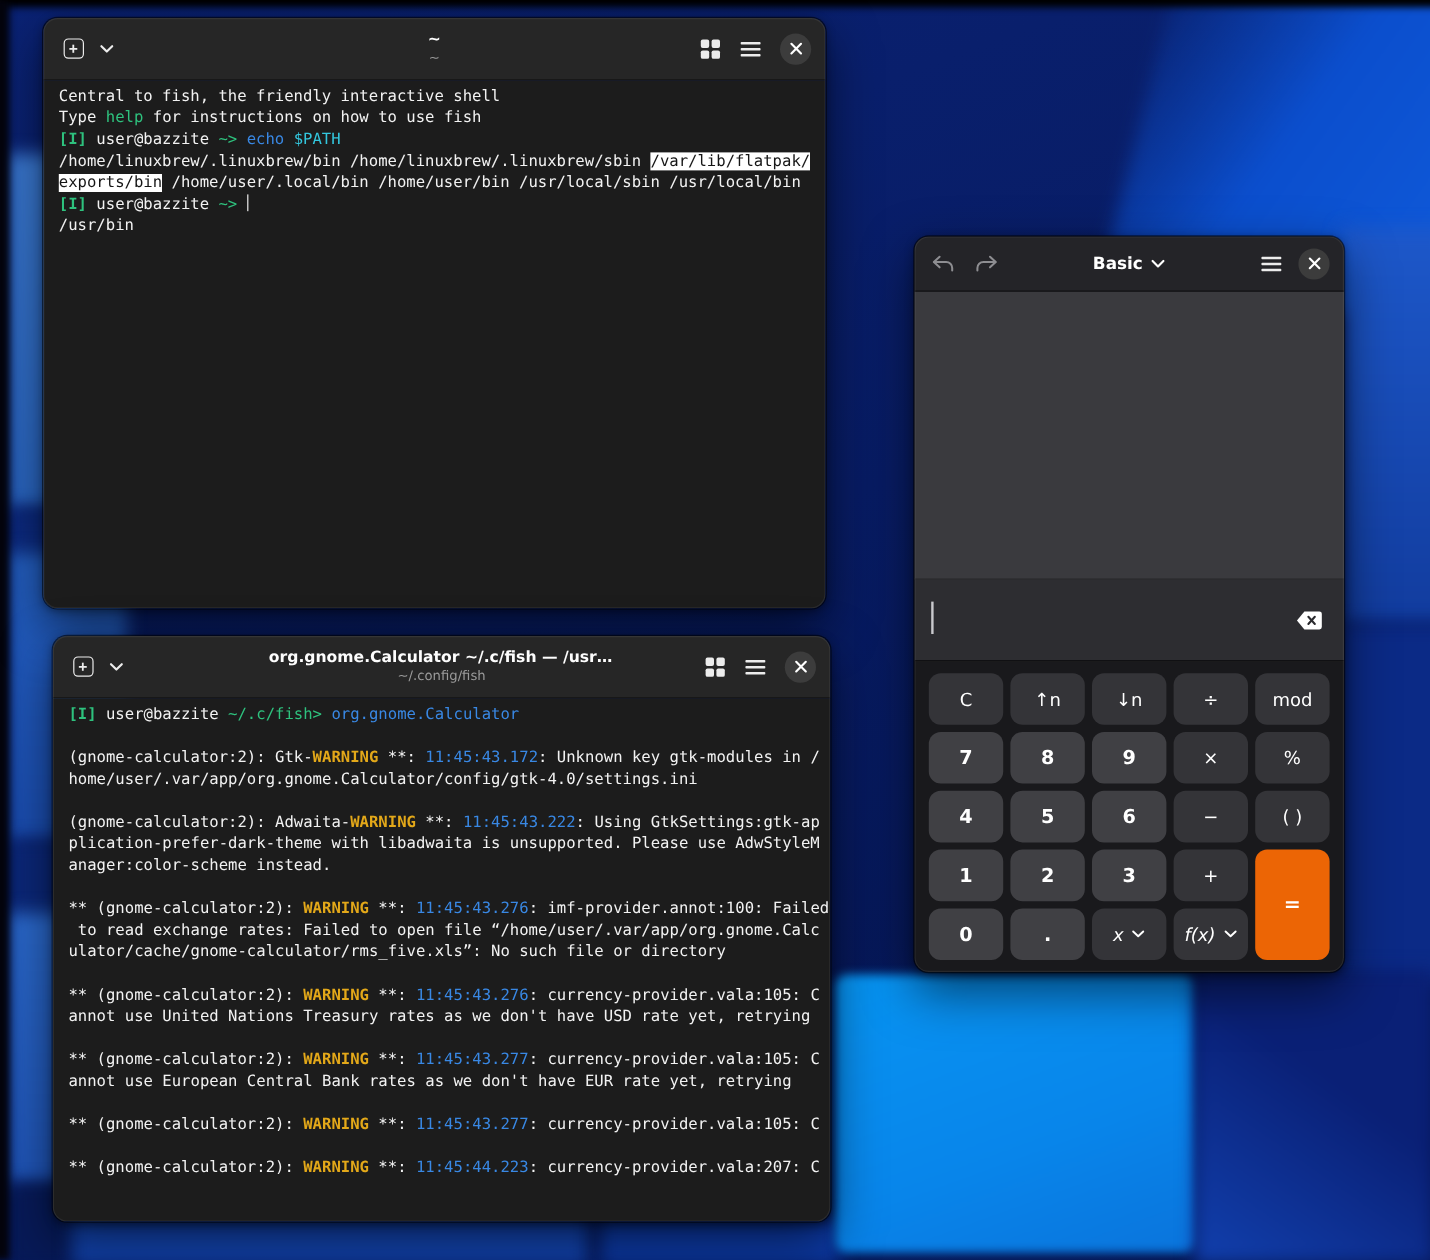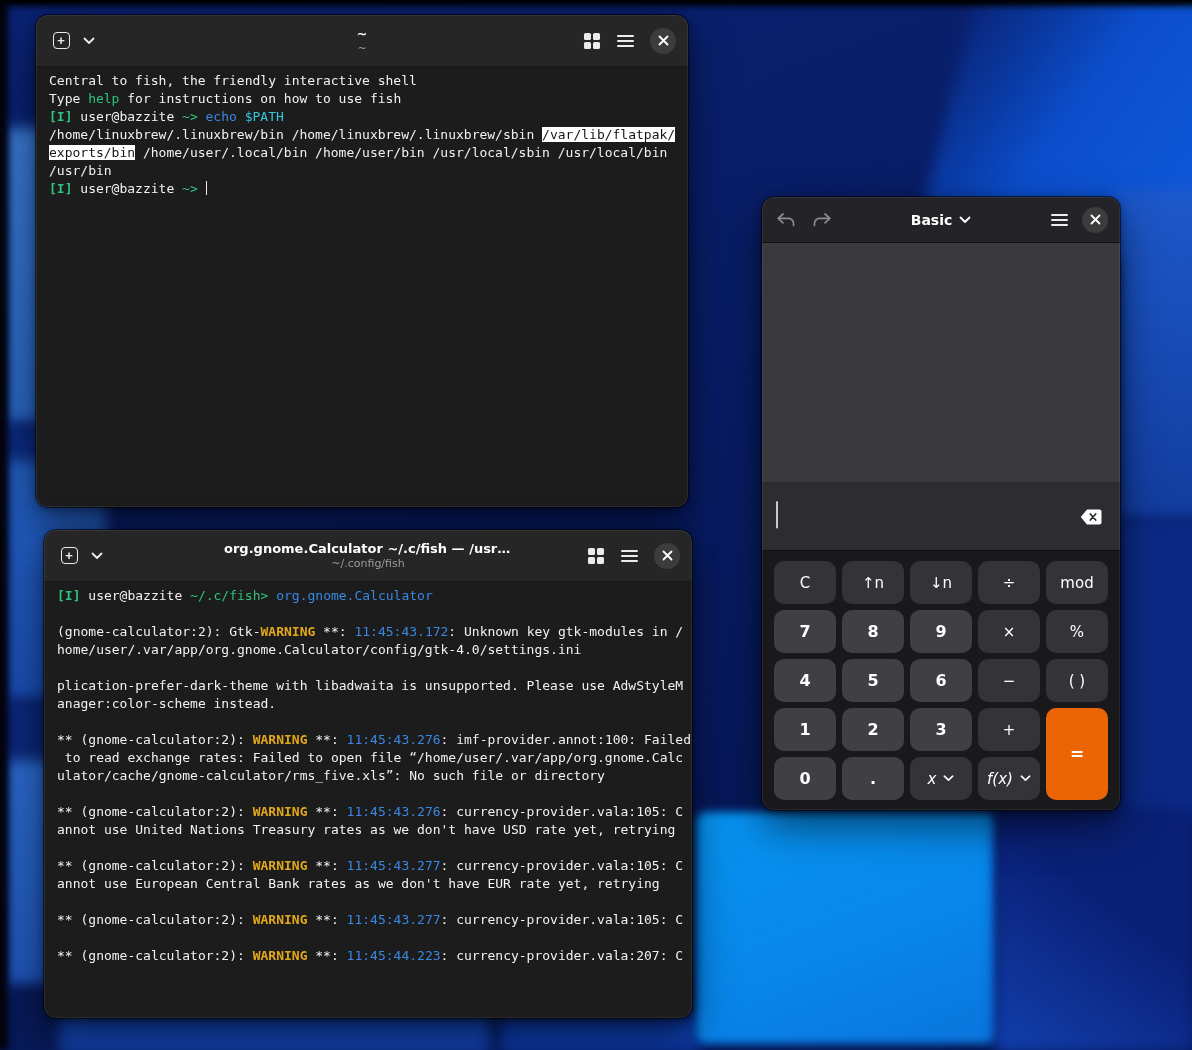--- a/index.html
+++ b/index.html
@@ -139,22 +139,22 @@
         </svg>
       </button>
     </div>
   </header>
   <div class="term-body">
       <div class="tline"><span class="sw">Central to fish, the friendly interactive shell</span></div>
       <div class="tline"><span class="sw">Type </span><span class="sg">help</span><span class="sw"> for instructions on how to use fish</span></div>
       <div class="tline"><span class="sgb">[I]</span><span class="sw"> user@bazzite </span><span class="sg">~&gt;</span><span class="sw"> </span><span class="sb">echo</span><span class="sw"> </span><span class="sc">$PATH</span></div>
       <div class="tline"><span class="sw">/home/linuxbrew/.linuxbrew/bin /home/linuxbrew/.linuxbrew/sbin </span><span class="shl">/var/lib/flatpak/</span></div>
       <div class="tline"><span class="shl">exports/bin</span><span class="sw"> /home/user/.local/bin /home/user/bin /usr/local/sbin /usr/local/bin</span></div>
+      <div class="tline"><span class="sgb">[I]</span><span class="sw"> user@bazzite </span><span class="sg">~&gt;</span><span class="sw"> </span><span class="scur"></span></div>
       <div class="tline"><span class="sw">/usr/bin</span></div>
-      <div class="tline"><span class="sgb">[I]</span><span class="sw"> user@bazzite </span><span class="sg">~&gt;</span><span class="sw"> </span><span class="scur"></span></div>
     </div>
 </section>
 
 <section class="window term2">
   <header class="term-header">
     <div class="hdr-left">
       <button class="ibtn newtab">
         <span class="sq">+</span>
       </button>
       <button class="ibtn chevbtn">
@@ -187,20 +187,21 @@
         </svg>
       </button>
     </div>
   </header>
   <div class="term-body">
       <div class="tline"><span class="sgb">[I]</span><span class="sw"> user@bazzite </span><span class="sg">~/.c/fish&gt;</span><span class="sw"> </span><span class="sb">org.gnome.Calculator</span></div>
       <div class="tline"></div>
       <div class="tline"><span class="sw">(gnome-calculator:2): Gtk-</span><span class="sy">WARNING</span><span class="sw"> **: </span><span class="sb">11:45:43.172</span><span class="sw">: Unknown key gtk-modules in /</span></div>
       <div class="tline"><span class="sw">home/user/.var/app/org.gnome.Calculator/config/gtk-4.0/settings.ini</span></div>
       <div class="tline"></div>
+      <div class="tline"><span class="sw">(gnome-calculator:2): Adwaita-</span><span class="sy">WARNING</span><span class="sw"> **: </span><span class="sb">11:45:43.222</span><span class="sw">: Using GtkSettings:gtk-ap</span></div>
       <div class="tline"><span class="sw">plication-prefer-dark-theme with libadwaita is unsupported. Please use AdwStyleM</span></div>
       <div class="tline"><span class="sw">anager:color-scheme instead.</span></div>
       <div class="tline"></div>
       <div class="tline"><span class="sw">** (gnome-calculator:2): </span><span class="sy">WARNING</span><span class="sw"> **: </span><span class="sb">11:45:43.276</span><span class="sw">: imf-provider.annot:100: Failed</span></div>
       <div class="tline"><span class="sw"> to read exchange rates: Failed to open file “/home/user/.var/app/org.gnome.Calc</span></div>
       <div class="tline"><span class="sw">ulator/cache/gnome-calculator/rms_five.xls”: No such file or directory</span></div>
       <div class="tline"></div>
       <div class="tline"><span class="sw">** (gnome-calculator:2): </span><span class="sy">WARNING</span><span class="sw"> **: </span><span class="sb">11:45:43.276</span><span class="sw">: currency-provider.vala:105: C</span></div>
       <div class="tline"><span class="sw">annot use United Nations Treasury rates as we don't have USD rate yet, retrying</span></div>
       <div class="tline"></div>

